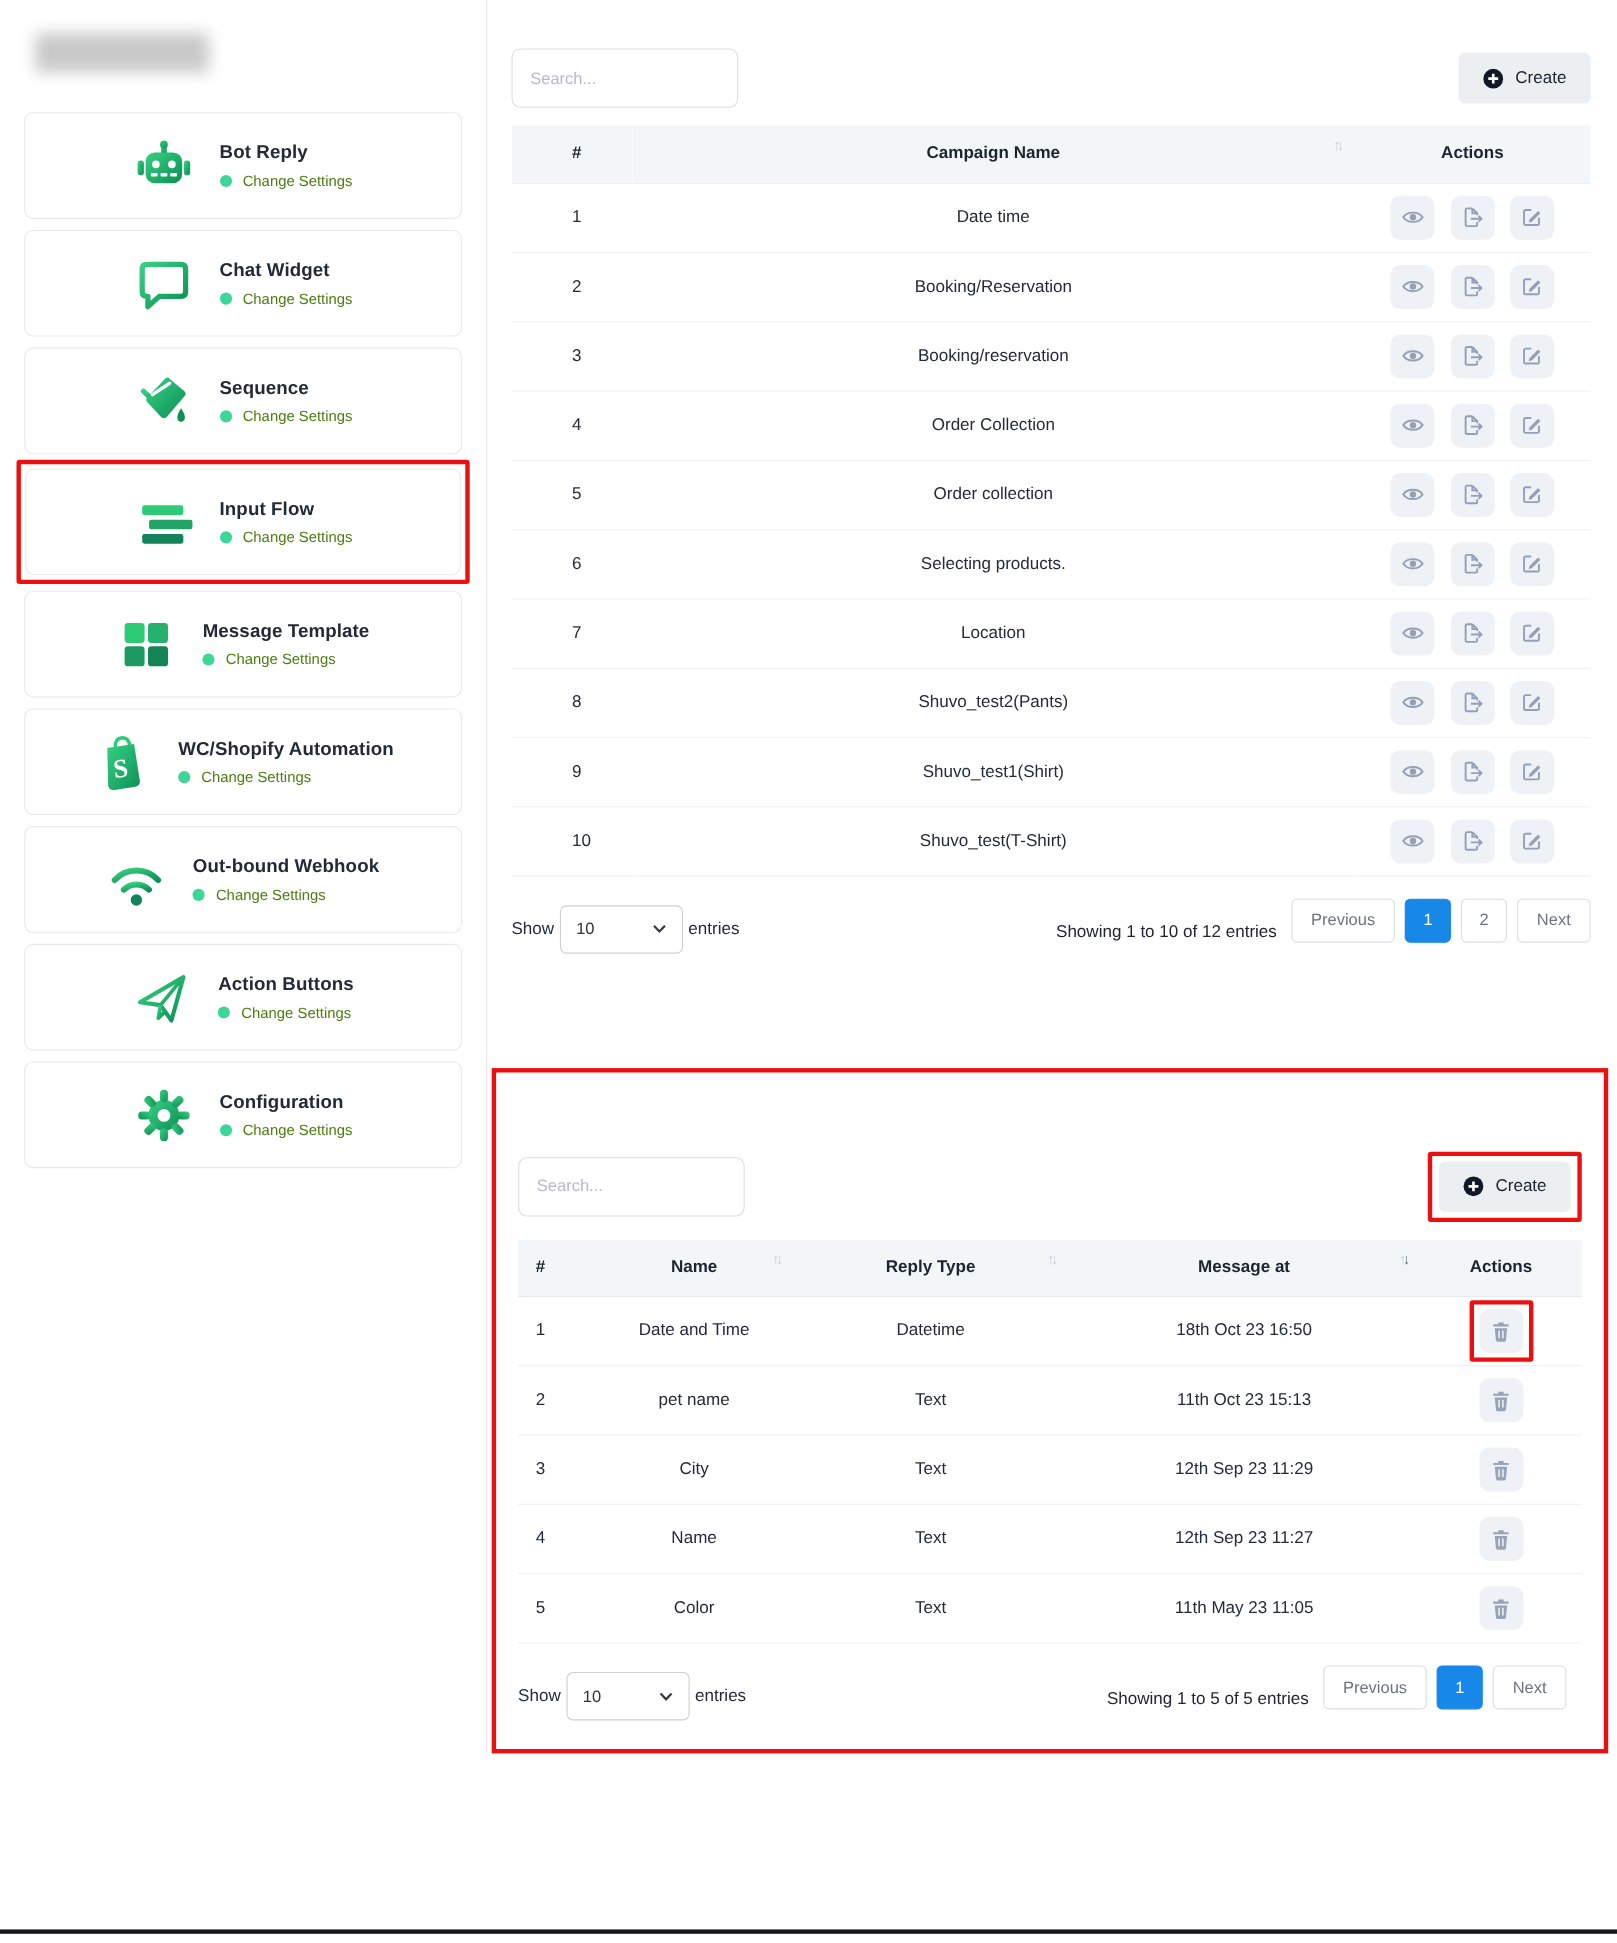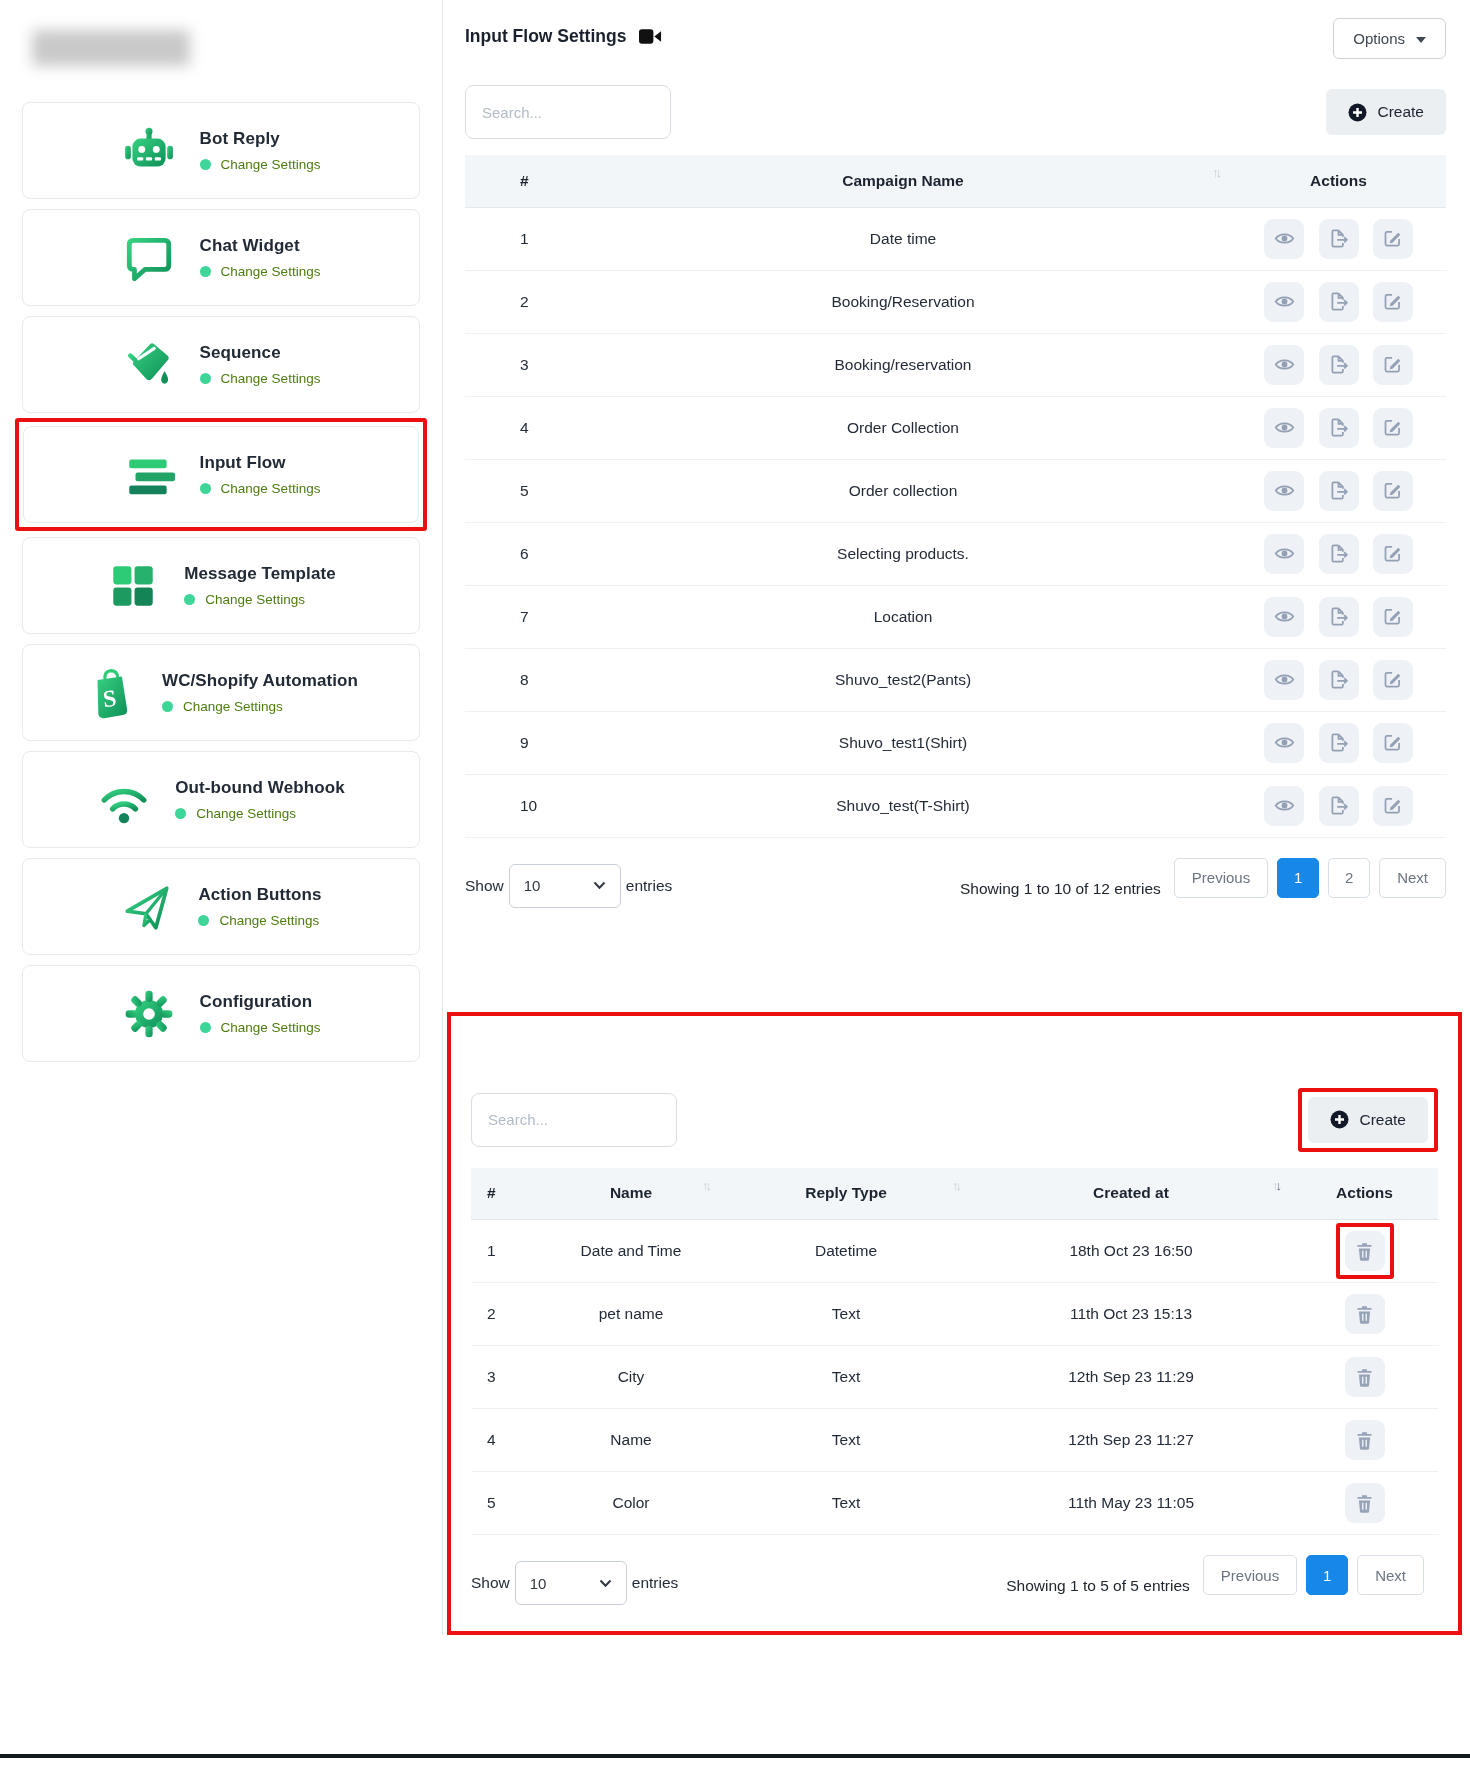--- a/index.html
+++ b/index.html
@@ -269,35 +269,20 @@
         <span class="change-row">
             <span class="dot"></span>
         <a class="change-link">Change Settings</a>
           </span>
       </span>
     </div>
   </div>
 
   <div class="main">
 
-    <div class="main-header">
-      <div class="title-wrap">
-        <span class="page-title">Input Flow Settings</span>
-        <span style="display:inline-flex;cursor:pointer">
-          <svg width="23" height="17" viewBox="0 0 24 17">
-              <rect x="0" y="1" width="15" height="15" rx="3" fill="#111"></rect>
-              <path d="M16 8.5 L23 3 V14 Z" fill="#111"></path>
-            </svg>
-        </span>
-      </div>
-      <button class="options-btn">
-        <span>Options</span>
-        <span class="caret-down"></span>
-      </button>
-    </div>
 
     <div class="toolbar">
       <input class="search-input" placeholder="Search..." style="">
       <button class="create-btn">
         <span style="display:inline-flex">
           <svg width="19" height="19" viewBox="0 0 19 19">
               <circle cx="9.5" cy="9.5" r="9" fill="#111827"></circle>
               <path d="M9.5 5 V14 M5 9.5 H14" stroke="#fff" stroke-width="2.4"></path>
             </svg>
         </span>
@@ -627,21 +612,21 @@
             <th class="num" style="padding-left:16px">#</th>
             <th class="c">
               <span>Name</span>
               <span class="sort"><span class="up">↑</span><span class="dn">↓</span></span>
             </th>
             <th class="c">
               <span>Reply Type</span>
               <span class="sort"><span class="up">↑</span><span class="dn">↓</span></span>
             </th>
             <th class="c">
-              <span>Created at</span>
+              <span>Message at</span>
               <span class="sort"><span class="up">↑</span><span class="dn active">↓</span></span>
             </th>
             <th class="c">Actions</th>
           </tr>
         </thead>
         <tbody>
           <tr class="annotated">
             <td class="num" style="padding-left:16px">1</td>
             <td class="c">Date and Time</td>
             <td class="c">Datetime</td>

